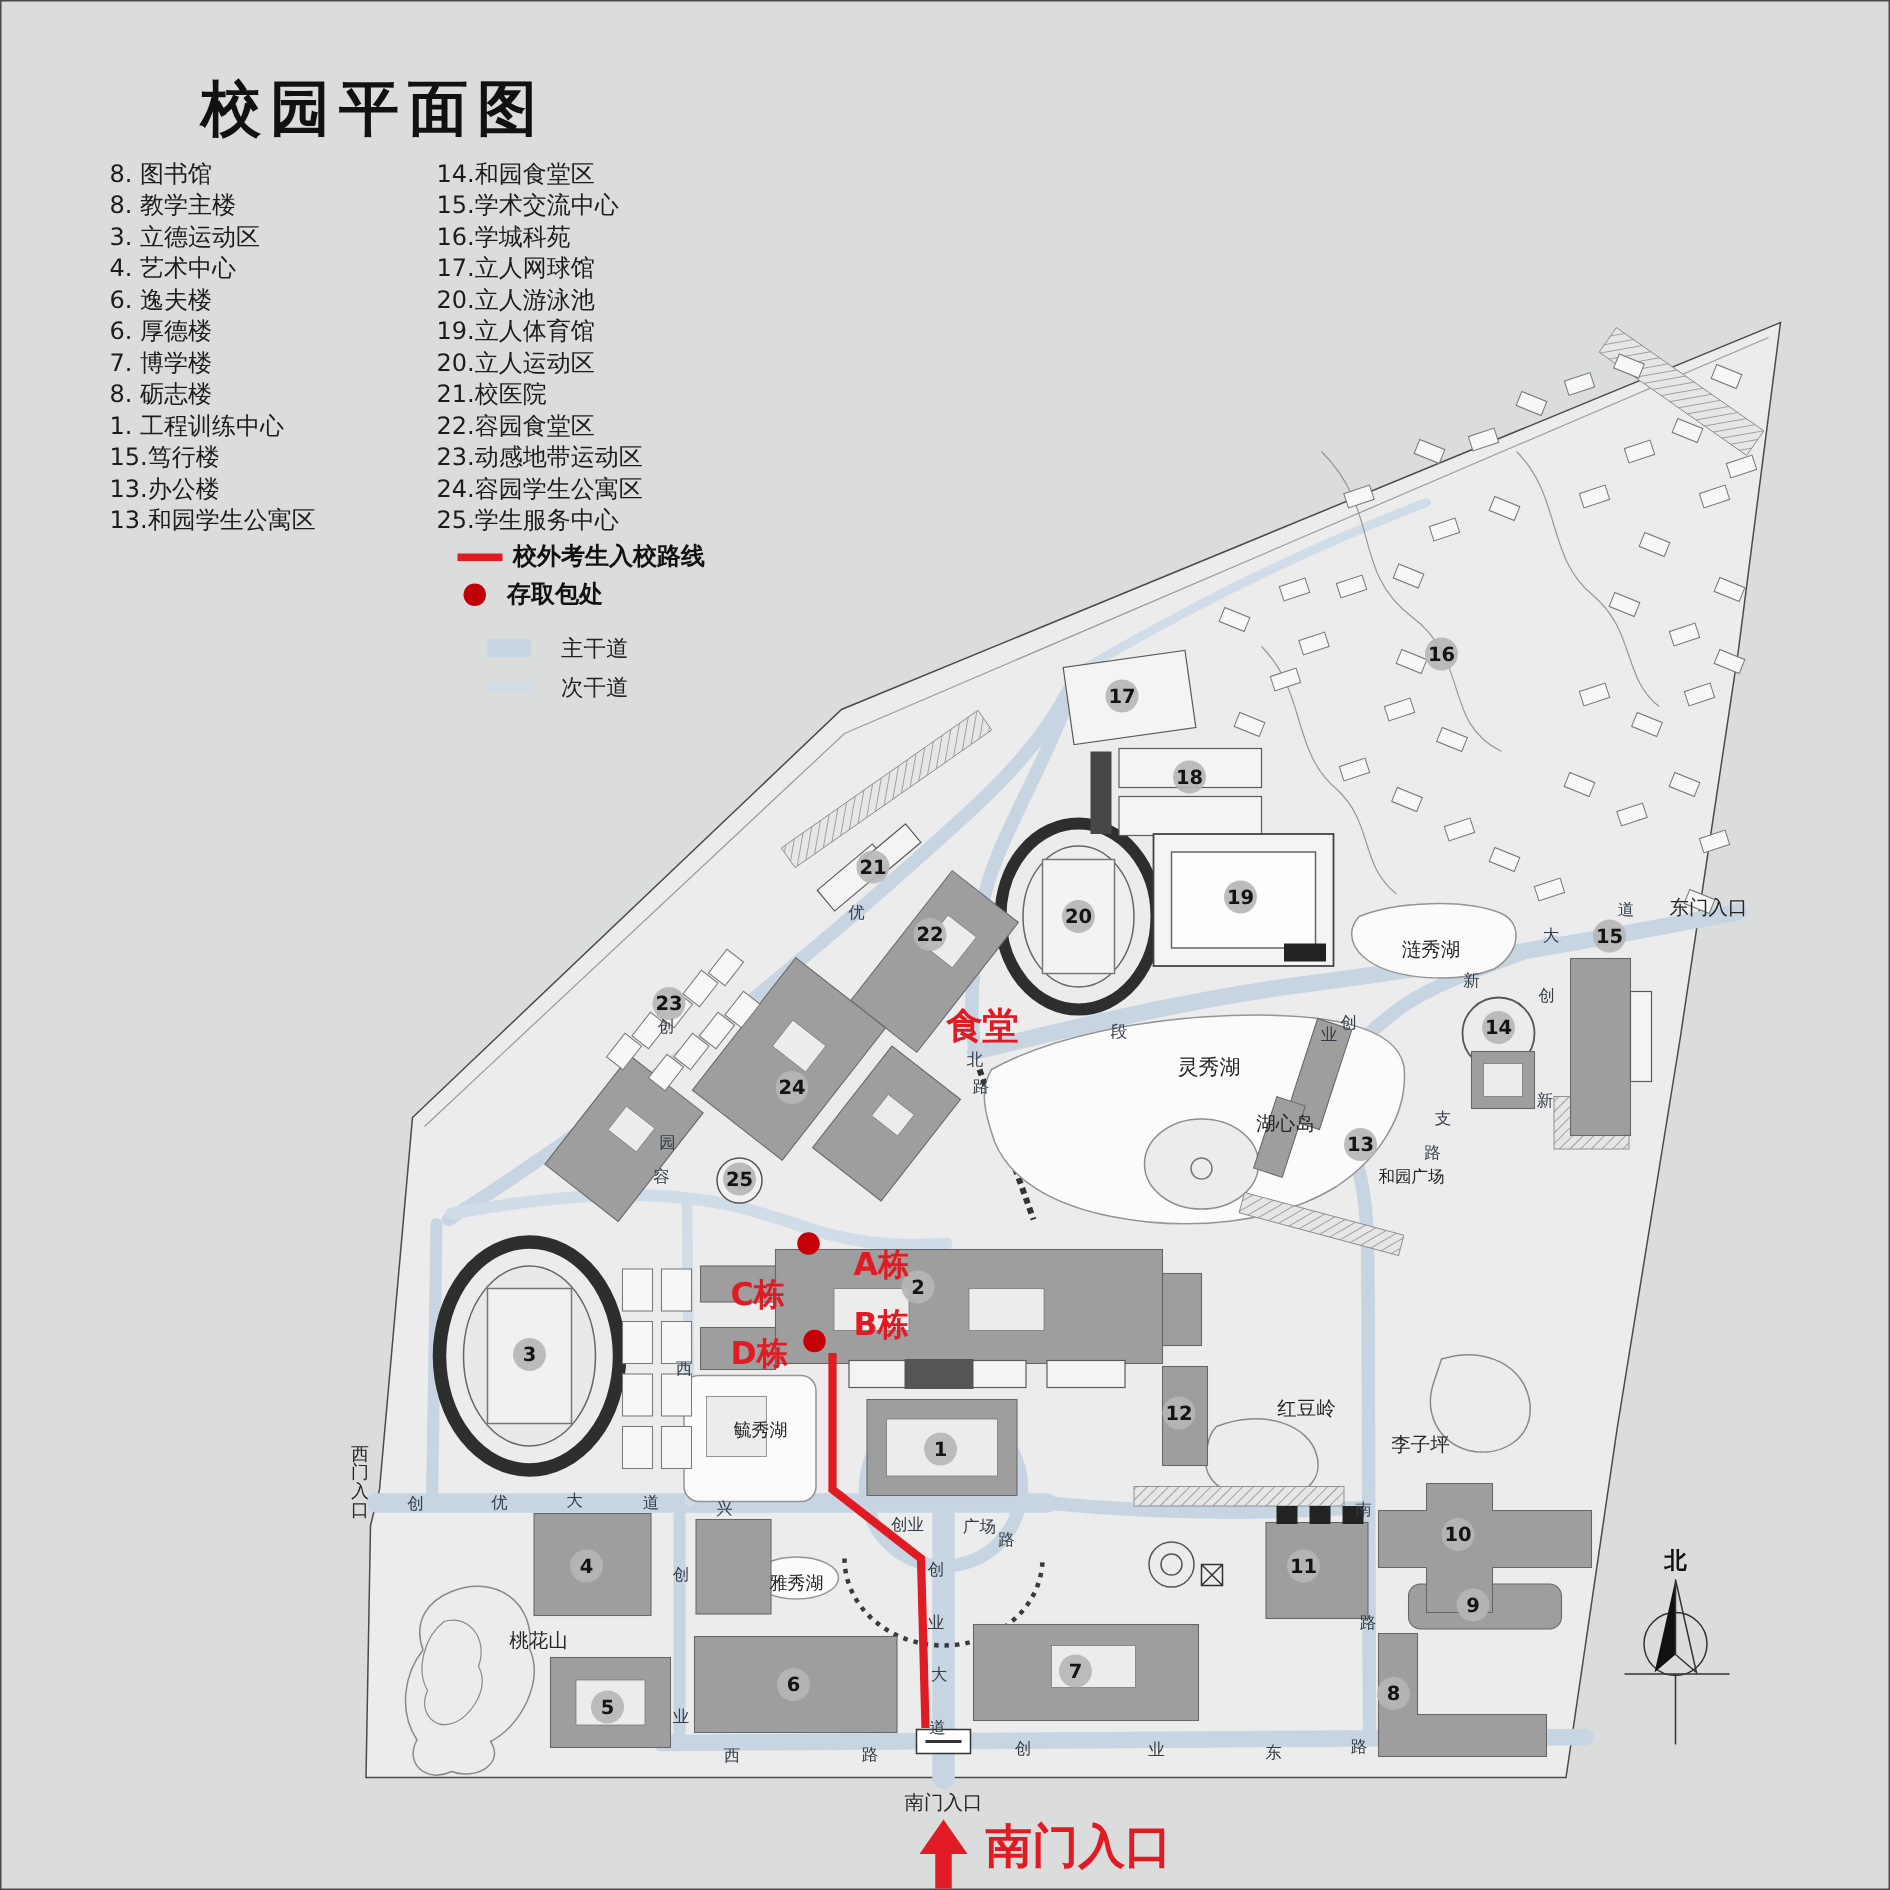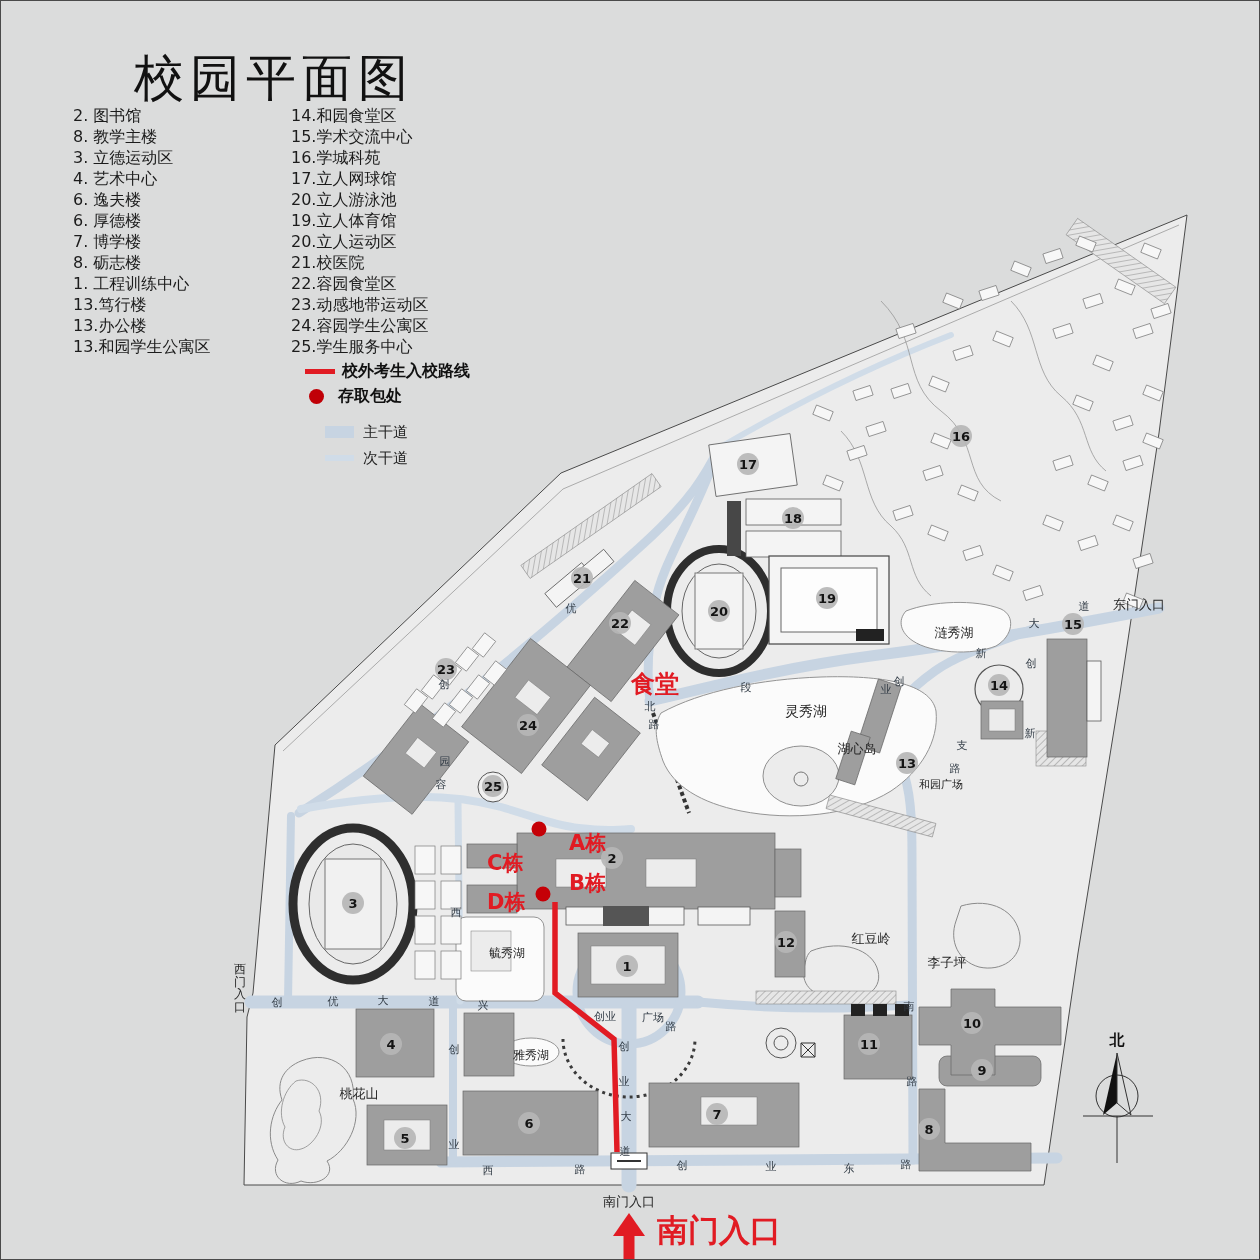--- a/index.html
+++ b/index.html
@@ -1,33 +1,33 @@
 <!DOCTYPE html>
 <html style="--red: #e11b23; --road: #c7d4e2; --road2: #d0dce8; --bld: #9e9e9e; --bg: #dbdcdc; --mapbg: #ececec;"><head>
 <meta charset="utf-8">
 <style>
   html,body{margin:0;padding:0;background:#bfbfbf;}
   .stage{position:relative;width:1260px;height:1260px;background:var(--bg,#dbdcdc);
          border:1px solid #4a4a4a;box-sizing:border-box;overflow:hidden;
          font-family:"DejaVu Sans","Liberation Sans",sans-serif;}
   svg{position:absolute;left:0;top:0;}
-  .page-title{position:absolute;left:133px;top:44px;font-size:50px;font-weight:normal;
+  .page-title{position:absolute;left:133px;top:44px;font-size:40px;font-weight:bold;
               letter-spacing:6px;color:#111;}
   .legend{position:absolute;left:72px;top:104px;width:440px;font-size:16px;color:#1c1c1c;}
   .legend ul{list-style:none;margin:0;padding:0;position:absolute;top:0;line-height:21px;}
   .legend ul.col-left{left:0;width:215px;}
   .legend ul.col-right{left:218px;width:230px;}
   .legend li{white-space:pre-line;padding-left:33px;text-indent:-33px;}
   .legend-extra{position:absolute;left:232px;top:254px;width:240px;}
   .lg-row{display:flex;align-items:center;height:25px;}
   .lg-row .lbl{font-weight:bold;font-size:16px;color:#111;}
   .route-swatch{width:30px;height:5px;background:var(--red,#e11b23);margin-right:7px;flex:none;}
   .dot-swatch{width:15px;height:15px;border-radius:50%;background:#c00007;margin:0 14px 0 4px;flex:none;}
   .road-rows{margin-top:10px;margin-left:20px;}
-  .road-row{display:flex;align-items:center;height:26px;font-size:15px;color:#222;}
+  .road-row{display:flex;align-items:center;height:26px;font-size:15px;color:#222;gap:11px;}
   .main-road-swatch{width:29px;height:12px;background:var(--road,#bfcfe0);margin-right:9px;flex:none;}
   .sec-road-swatch{width:29px;height:6px;background:var(--road2,#ccd8e5);margin-right:9px;flex:none;}
   
   text{font-family:"DejaVu Sans","Liberation Sans",sans-serif;}
   .mk-t{font-size:13px;font-weight:bold;fill:#141414;text-anchor:middle;}
   .lbl-t{fill:#252525;text-anchor:middle;}
   .rc-t{font-size:11px;fill:#333d47;text-anchor:middle;}
   .red-t{fill:var(--red,#e11b23);font-weight:bold;}
   .road{stroke:var(--road,#c7d4e2);fill:none;stroke-linecap:round;}
   .road2{stroke:var(--road2,#d0dce8);fill:none;stroke-linecap:round;}
@@ -438,30 +438,30 @@
         <text x="656" y="1240" class="red-t" font-size="31">南门入口</text>
         <polygon points="628,1212 612,1235 644,1235" fill="#e11b23"></polygon>
         <rect x="622.5" y="1234" width="11" height="25" fill="#e11b23"></rect>
       </g>
 </svg>
 
 <div class="page-title">校园平面图</div>
 
 <div class="legend">
   <ul class="col-left" id="legend-left">
-        <li>2.  图书馆</li>
+        <li>8.  图书馆</li>
         <li>8.  教学主楼</li>
         <li>3.  立德运动区</li>
         <li>4.  艺术中心</li>
         <li>6.  逸夫楼</li>
         <li>6.  厚德楼</li>
         <li>7.  博学楼</li>
         <li>8.  砺志楼</li>
         <li>1.  工程训练中心</li>
-        <li>13.笃行楼</li>
+        <li>15.笃行楼</li>
         <li>13.办公楼</li>
         <li>13.和园学生公寓区</li>
       </ul>
   <ul class="col-right" id="legend-right">
         <li>14.和园食堂区</li>
         <li>15.学术交流中心</li>
         <li>16.学城科苑</li>
         <li>17.立人网球馆</li>
         <li>20.立人游泳池</li>
         <li>19.立人体育馆</li>

